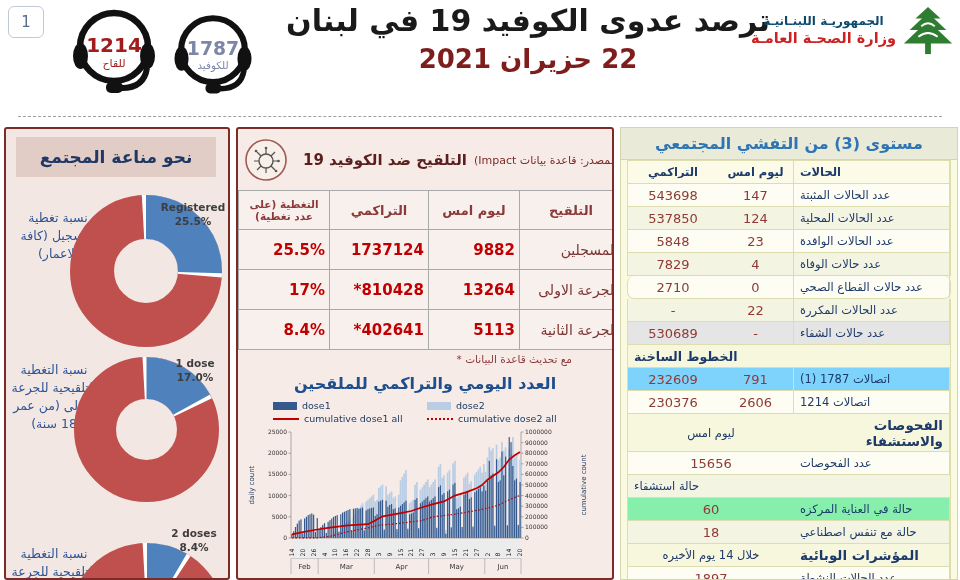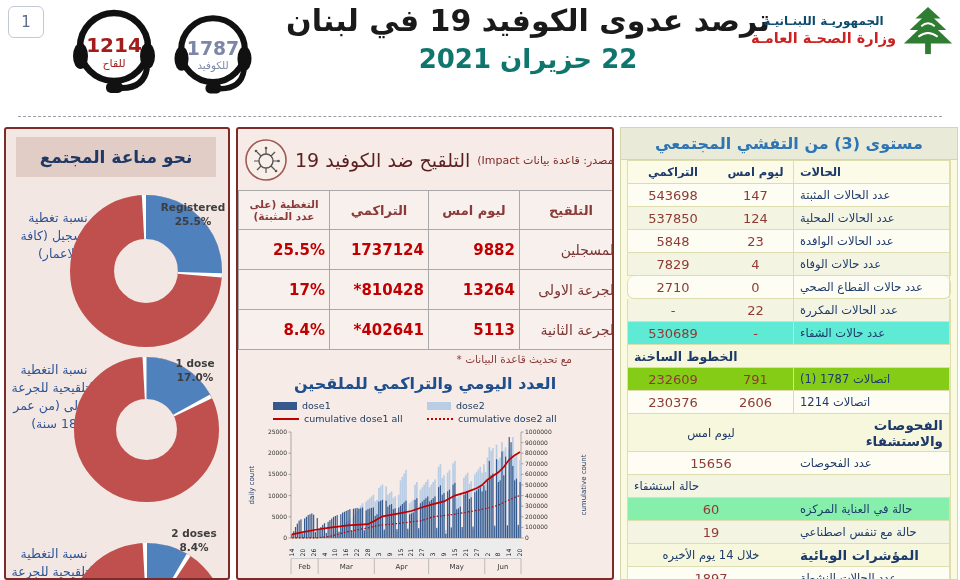--- a/index.html
+++ b/index.html
@@ -6,21 +6,21 @@
   body{font-family:"DejaVu Sans","Liberation Sans",sans-serif;background:#fff;}
   #app{position:relative;width:960px;height:580px;overflow:hidden;background:#fff;}
 
   
   .page-box{position:absolute;left:8px;top:6px;width:34px;height:30px;border:1px solid #c3c9d4;
     border-radius:6px;display:flex;align-items:center;justify-content:center;
     color:#5a6b8c;font-size:15px;background:#fff;}
   .headset{position:absolute;}
   .title-wrap{position:absolute;left:258px;top:2px;width:540px;text-align:center;direction:rtl;}
   .main-title{font-size:30px;color:#1a1a1a;font-weight:600;letter-spacing:0;line-height:1.25;}
-  .date-line{font-size:26px;color:#0f766e;font-weight:bold;margin-top:4px;}
+  .date-line{font-size:26px;color:#7f1d1d;font-weight:bold;margin-top:4px;}
   .ministry{position:absolute;right:6px;top:4px;display:flex;flex-direction:row-reverse;align-items:center;gap:6px;}
   .ministry-text{text-align:center;direction:rtl;}
   .ministry-l1{color:#0c4a6e;font-weight:bold;font-size:12px;line-height:1.35;}
   .ministry-l2{color:#cc2222;font-weight:bold;font-size:14.5px;line-height:1.35;}
   .dashed-sep{position:absolute;left:18px;right:18px;top:116px;border-top:1.5px dashed #9aa0a8;}
 
   
   .panel{position:absolute;top:127px;height:453px;box-sizing:border-box;overflow:hidden;}
   #immunity-panel{left:4px;width:226px;background:#f3e7e3;border:2.5px solid #7c2b28;border-radius:3px;}
   #vax-panel{left:236px;width:378px;background:#f6ebe7;border:2.5px solid #7c2b28;border-radius:3px;}
@@ -28,21 +28,21 @@
 
   
   .imm-band{position:absolute;left:10px;right:12px;top:8px;height:40px;background:#e2ccc6;
     display:flex;align-items:center;justify-content:center;color:#1f3864;font-size:17px;font-weight:bold;direction:rtl;}
   .donut-label{position:absolute;color:#2f5496;font-size:12.5px;line-height:1.45;text-align:center;direction:rtl;margin-top:24px;}
   .donut{position:absolute;}
   .slice-label{position:absolute;color:#3d3d3d;font-size:10.5px;font-weight:bold;text-align:center;line-height:1.3;}
 
   
   .vax-titlerow{display:flex;flex-direction:row-reverse;align-items:center;gap:7px;padding:9px 8px 0 6px;direction:rtl;}
-  .vax-title{color:#5a1f1e;font-weight:normal;font-size:19px;white-space:nowrap;}
+  .vax-title{color:#5a1f1e;font-weight:bold;font-size:15px;white-space:nowrap;margin-left:8px;}
   .vax-subtitle{color:#7d2b28;font-size:11px;white-space:nowrap;}
   .virus-circ{flex:0 0 auto;}
   table.vax{direction:rtl;border-collapse:collapse;table-layout:fixed;width:348px;margin:8px auto 0 auto;background:rgba(255,255,255,0.25);}
   table.vax th,table.vax td{border:1px solid #a9a9a9;padding:2px 4px;}
   table.vax th{color:#8b3a3a;font-weight:bold;font-size:13px;text-align:center;height:34px;}
   table.vax th .small{font-size:10.5px;display:block;line-height:1.15;}
   td.vax-label{color:#7b3331;font-size:14px;text-align:right;padding-right:10px;height:35px;}
   td.vax-num{color:#c00000;font-weight:bold;font-size:15px;text-align:right;direction:ltr;padding-right:5px;}
   .vax-footnote{color:#8b3a3a;font-size:10.5px;text-align:right;direction:ltr;padding:3px 40px 0 0;}
   .chart-title{color:#1f4e8c;font-weight:bold;font-size:16px;text-align:center;margin-top:9px;direction:rtl;}
@@ -178,21 +178,21 @@
     </div>
 
     <table class="vax">
       <thead>
           <tr id="vax-head-row">
             <th style="width: 94px;">التلقيح</th>
             <th style="width: 82px;">ليوم امس</th>
             <th style="width: 90px;">التراكمي</th>
             <th style="width: 82px;">
               <span class="small">التغطية (على</span>
-              <span class="small">عدد المثبتة)</span>
+              <span class="small">عدد تغطية)</span>
             </th>
           </tr>
         </thead>
       <tbody id="vax-body">
           <tr>
             <td class="vax-label">المسجلين</td>
             <td class="vax-num">9882</td>
             <td class="vax-num">1737124</td>
             <td class="vax-num">25.5%</td>
           </tr>
@@ -587,29 +587,29 @@
         <div class="ob-row" style="background: rgb(253, 253, 243); border-radius: 7px;">
           <div class="ob-cell ob-num">2710</div>
           <div class="ob-cell ob-num">0</div>
           <div class="ob-cell ob-label">عدد حالات القطاع الصحي</div>
         </div>
         <div class="ob-row" style="background: rgb(244, 244, 227);">
           <div class="ob-cell ob-num">-</div>
           <div class="ob-cell ob-num">22</div>
           <div class="ob-cell ob-label">عدد الحالات المكررة</div>
         </div>
-        <div class="ob-row" style="background: #5eead4;">
+        <div class="ob-row" style="background: #e5e5e5;">
           <div class="ob-cell ob-num">530689</div>
           <div class="ob-cell ob-num">-</div>
           <div class="ob-cell ob-label">عدد حالات الشفاء</div>
         </div>
         <div class="ob-row" style="background: rgb(247, 247, 221);">
           <div class="ob-cell ob-section">الخطوط الساخنة</div>
         </div>
-        <div class="ob-row" style="background: #84cc16;">
+        <div class="ob-row" style="background: #7dd3fc;">
           <div class="ob-cell ob-num">232609</div>
           <div class="ob-cell ob-num">791</div>
           <div class="ob-cell ob-label">اتصالات 1787 (1)</div>
         </div>
         <div class="ob-row" style="background: rgb(253, 253, 243);">
           <div class="ob-cell ob-num">230376</div>
           <div class="ob-cell ob-num">2606</div>
           <div class="ob-cell ob-label">اتصالات 1214</div>
         </div>
         <div class="ob-row" style="background: rgb(247, 247, 221);">
@@ -621,21 +621,21 @@
           <div class="ob-cell ob-label">عدد الفحوصات</div>
         </div>
         <div class="ob-row" style="background: rgb(244, 244, 227);">
           <div class="ob-cell ob-label">حالة استشفاء</div>
         </div>
         <div class="ob-row" style="background: #86efac;">
           <div class="ob-cell ob-num ob-merged-val">60</div>
           <div class="ob-cell ob-label">حالة في العناية المركزه</div>
         </div>
         <div class="ob-row" style="background: rgb(244, 244, 227);">
-          <div class="ob-cell ob-num ob-merged-val">19</div>
+          <div class="ob-cell ob-num ob-merged-val">18</div>
           <div class="ob-cell ob-label">حالة مع تنفس اصطناعي</div>
         </div>
         <div class="ob-row" style="background: rgb(247, 247, 221);">
           <div class="ob-cell ob-label ob-merged-val" style="justify-content: center;">خلال 14 يوم الأخيره</div>
           <div class="ob-cell ob-label ob-sec2-label">المؤشرات الوبائية</div>
         </div>
         <div class="ob-row" style="background: rgb(253, 253, 243);">
           <div class="ob-cell ob-num ob-merged-val">1897</div>
           <div class="ob-cell ob-label">عدد الحالات النشطة</div>
         </div>

